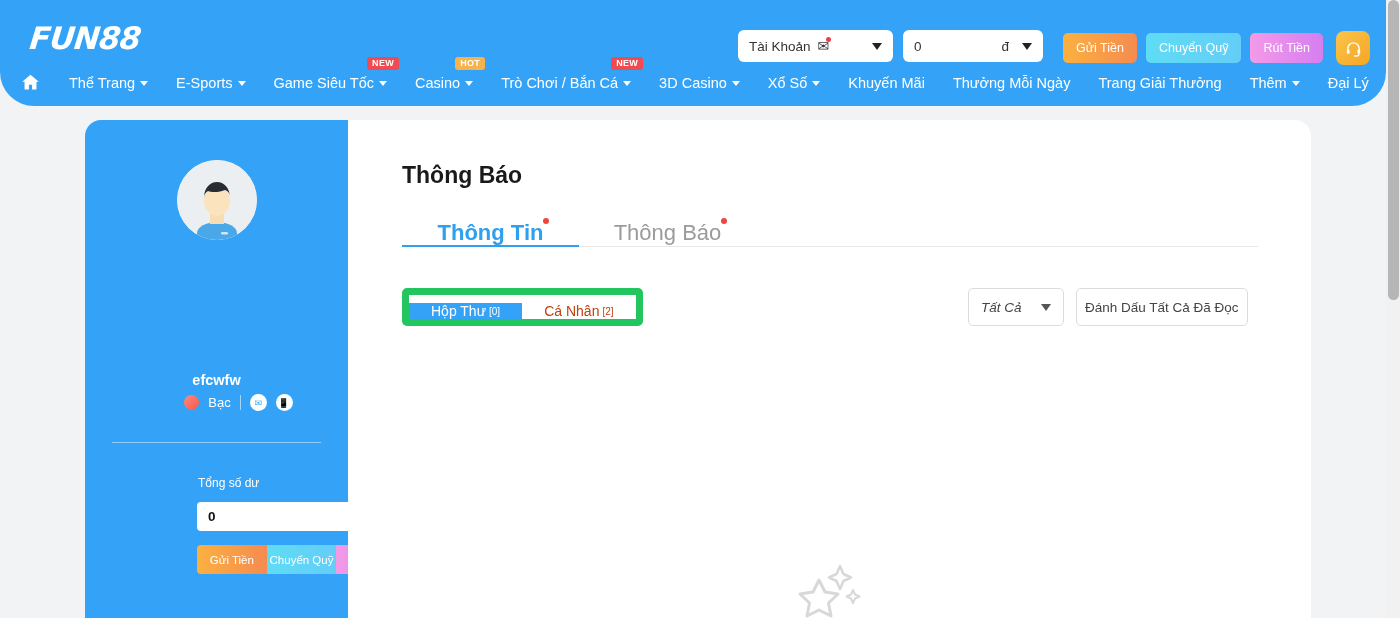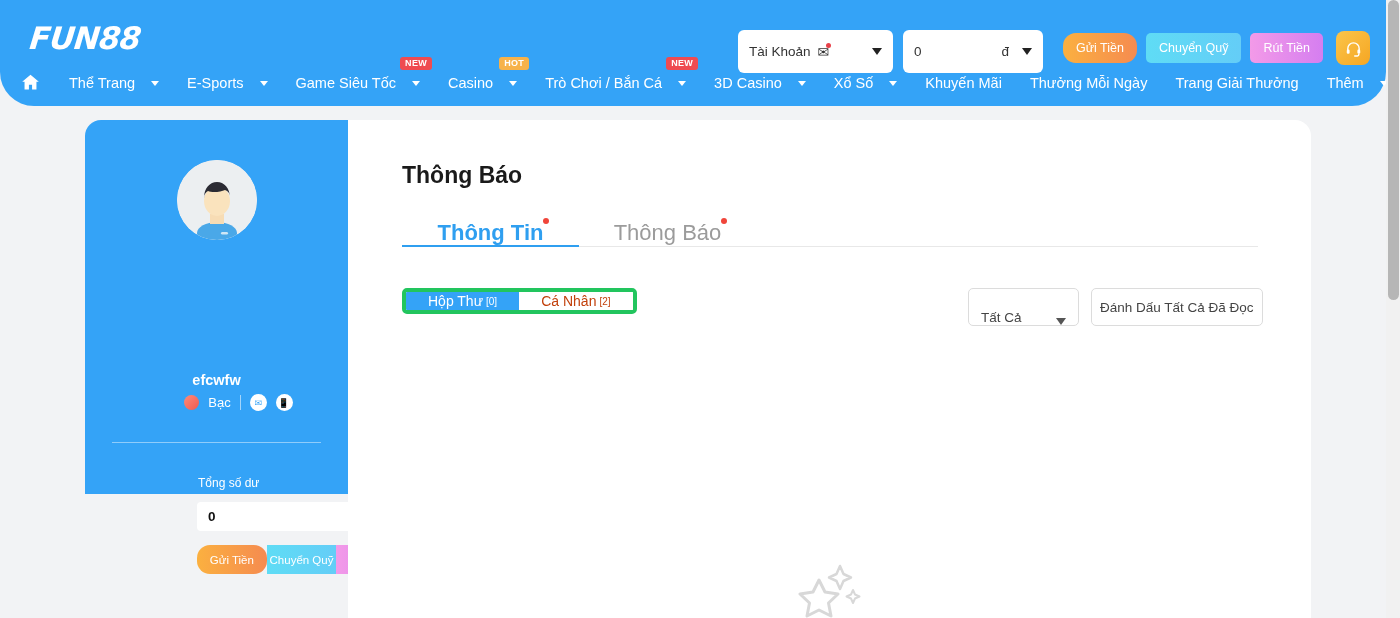--- a/index.html
+++ b/index.html
@@ -44,21 +44,21 @@
 
   
   .acct-wrap {
     position: absolute;
     top: 30px; left: 738px;
     display: flex;
     align-items: center;
     gap: 10px;
   }
   .pill {
-    height: 43px;
+    height: 32px;
     background: #ffffff;
     border-radius: 6px;
     display: flex;
     align-items: center;
     padding: 0 11px;
     font-size: 13.5px;
     color: #333;
     cursor: pointer;
   }
   .pill.acct { width: 155px; justify-content: space-between; }
@@ -94,21 +94,21 @@
     border-radius: 5px;
     display: flex;
     align-items: center;
     justify-content: center;
     padding: 0 13px;
     font-size: 12.5px;
     color: #ffffff;
     cursor: pointer;
     white-space: nowrap;
   }
-  .g-deposit  { background: linear-gradient(90deg,#fbb040,#f58b50); border-radius: 13px; }
+  .g-deposit  { background: linear-gradient(90deg,#fbb040,#f58b50); }
   .g-transfer { background: linear-gradient(90deg,#5fdcf5,#64cdf7); }
   .g-withdraw { background: linear-gradient(90deg,#f39ae8,#d57ef0); }
   .support {
     width: 34px; height: 34px;
     border-radius: 8px;
     background: linear-gradient(135deg,#fcc council,#f5a623);
     background: linear-gradient(135deg,#fbc54a,#f5a623);
     display: flex; align-items: center; justify-content: center;
     color: #fff; font-size: 17px; cursor: pointer;
     margin-left: 4px;
@@ -129,21 +129,21 @@
     display: flex; align-items: center;
     cursor: pointer;
   }
   .nav-item {
     position: relative;
     color: #ffffff;
     font-size: 14.5px;
     padding: 0 14px;
     display: flex;
     align-items: center;
-    gap: 16px;
+    gap: 5px;
     cursor: pointer;
     white-space: nowrap;
   }
   .nav-chev {
     width: 0; height: 0;
     border-left: 4.5px solid transparent;
     border-right: 4.5px solid transparent;
     border-top: 5.5px solid #ffffff;
     margin-top: 2px;
   }
@@ -159,21 +159,21 @@
     letter-spacing: .3px;
   }
   .tag.new { background: #ef4b51; }
   .tag.hot { background: #f7b24a; }
 
   
   .sidebar {
     position: absolute;
     left: 85px; top: 120px;
     width: 263px;
-    height: 374px;
+    height: 498px;
     background: #34a3f7;
     border-top-left-radius: 16px;
     color: #ffffff;
   }
   .avatar {
     position: absolute;
     left: 50%;
     transform: translateX(-50%);
     top: 40px;
     width: 80px; height: 80px;
@@ -312,24 +312,25 @@
     top: -2px;
     width: 6px; height: 6px;
     border-radius: 50%;
     background: #f0453a;
   }
 
   .seg {
     position: absolute;
     left: 54px; top: 168px;
     display: flex;
-    height: 26px;
-    border: 4px solid #22c55e;
+    height: 38px;
+    border: 7px solid #22c55e;
     border-radius: 5px;
     overflow: hidden;
+    align-items: flex-end;
   }
   .seg-item {
     display: flex;
     align-items: center;
     justify-content: center;
     padding: 0 22px;
     font-size: 14px;
     color: #c2410c;
     background: #fff;
     cursor: pointer;
@@ -337,31 +338,32 @@
   .seg-item.active { background: #34a3f7; color: #ffffff; }
   .sup { font-size: 10px; vertical-align: super; margin-left: 3px; }
 
   .right-ctrls {
     position: absolute;
     left: 620px; top: 168px;
     display: flex;
     gap: 12px;
   }
   .select-box {
-    width: 111px; height: 38px;
+    width: 96px; height: 38px;
     border: 1px solid #dcdcdc;
     border-radius: 5px;
     display: flex;
-    align-items: flex-end;
+    align-items: center;
     justify-content: space-between;
     padding: 0 12px;
     font-size: 13.5px;
     color: #444;
     background: #fff;
     cursor: pointer;
+    font-style: italic;
   }
   .select-box .caret { border-top-color:#555; margin-left:0; }
   .mark-read {
     height: 38px;
     border: 1px solid #dcdcdc;
     border-radius: 5px;
     display: flex;
     align-items: center;
     padding: 0 8px;
     font-size: 13.5px;

